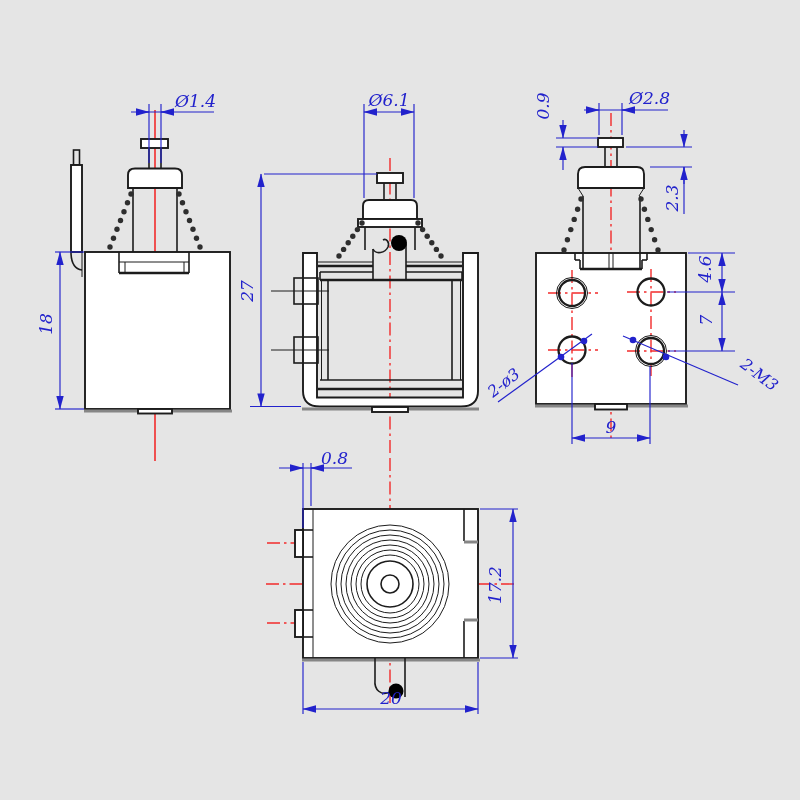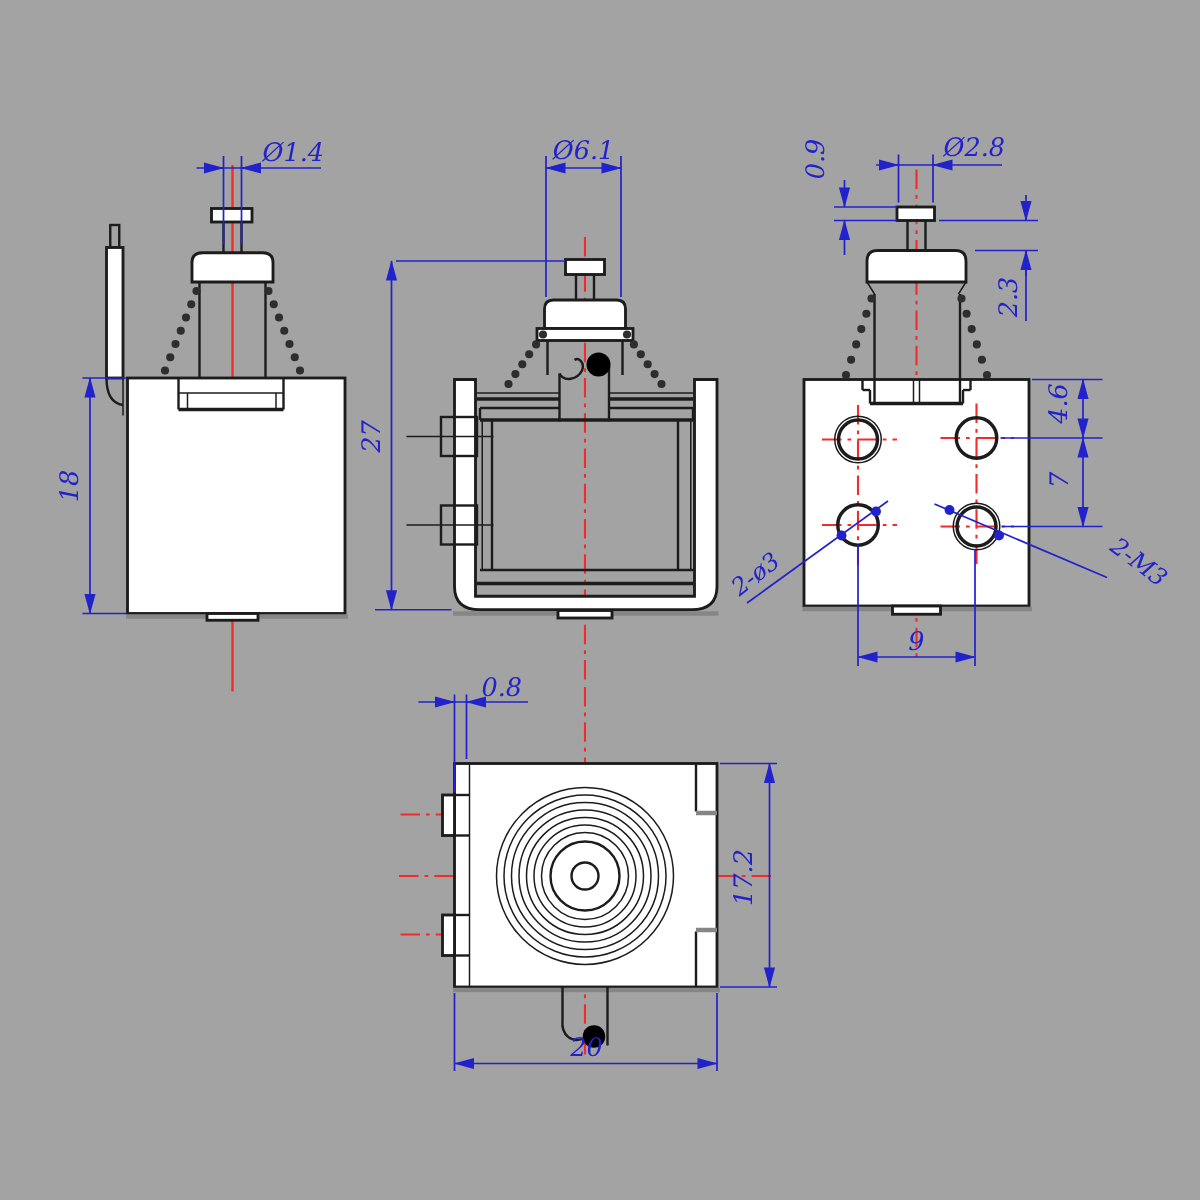--- a/index.html
+++ b/index.html
@@ -1,16 +1,16 @@
 <!DOCTYPE html>
 <html><head>
 <meta charset="utf-8">
 <style>
   html,body{margin:0;padding:0;background:#ffffff;}
-  .stage{position:relative;width:800px;height:800px;background:#a3a3a3;overflow:hidden;
+  .stage{position:relative;width:800px;height:800px;background:#e5e5e5;overflow:hidden;
          font-family:"Liberation Sans",sans-serif;}
   svg{position:absolute;left:0;top:0;}
   .ol{stroke:#1c1c1c;fill:none;stroke-width:1.6;}
   .olw{stroke:#1c1c1c;fill:#ffffff;stroke-width:1.9;}
   .ol2{stroke:#1c1c1c;fill:none;stroke-width:2.3;}
   .thin{stroke:#1c1c1c;fill:none;stroke-width:1;}
   .gray{stroke:#868686;fill:none;stroke-width:3;}
   .dim{stroke:#2222cc;fill:none;stroke-width:1.15;}
   .red{stroke:#f22b2b;fill:none;stroke-width:1.6;}
   .reddd{stroke-dasharray:13 4 2.5 4;stroke-width:1.4;}

